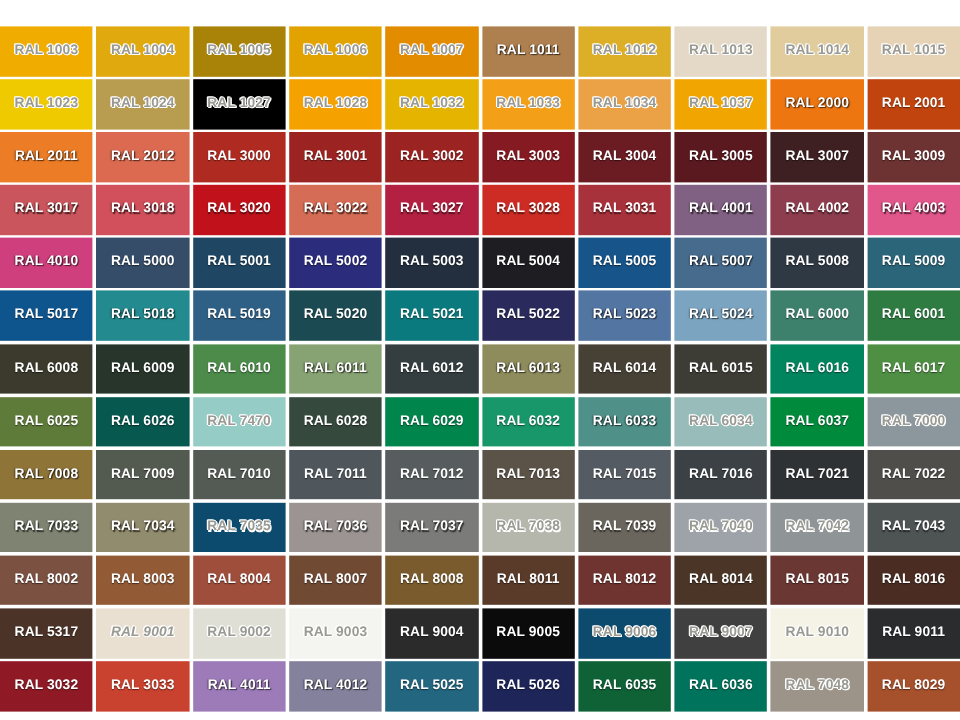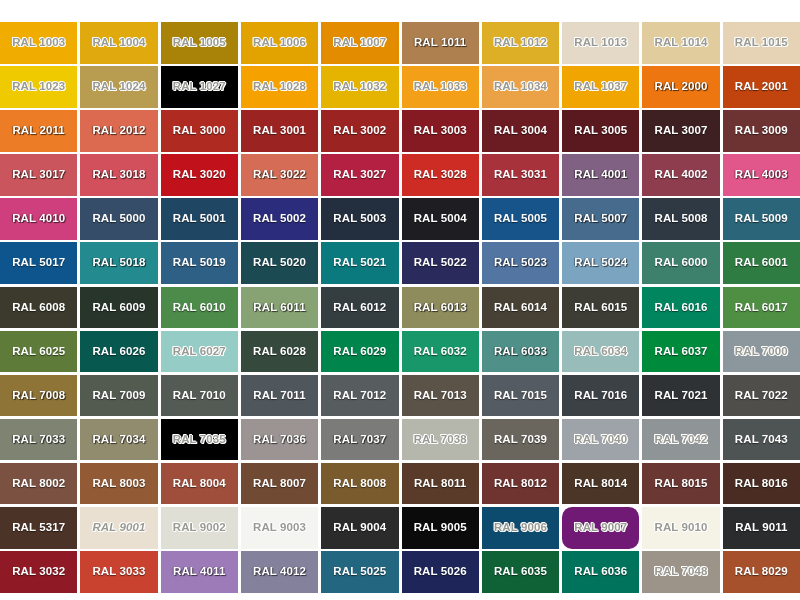--- a/index.html
+++ b/index.html
@@ -284,21 +284,21 @@
       <div class="swatch on-dark" style="background-color: rgb(79, 143, 67);">
         <span class="swatch-label">RAL 6017</span>
       </div>
       <div class="swatch on-dark" style="background-color: rgb(94, 123, 58);">
         <span class="swatch-label">RAL 6025</span>
       </div>
       <div class="swatch on-dark" style="background-color: rgb(7, 88, 79);">
         <span class="swatch-label">RAL 6026</span>
       </div>
       <div class="swatch on-light" style="background-color: rgb(150, 204, 198);">
-        <span class="swatch-label">RAL 6027</span>
+        <span class="swatch-label">RAL 7470</span>
       </div>
       <div class="swatch on-dark" style="background-color: rgb(53, 73, 60);">
         <span class="swatch-label">RAL 6028</span>
       </div>
       <div class="swatch on-dark" style="background-color: rgb(0, 134, 77);">
         <span class="swatch-label">RAL 6029</span>
       </div>
       <div class="swatch on-dark" style="background-color: rgb(24, 151, 107);">
         <span class="swatch-label">RAL 6032</span>
       </div>
@@ -343,21 +343,21 @@
       </div>
       <div class="swatch on-dark" style="background-color: rgb(79, 78, 75);">
         <span class="swatch-label">RAL 7022</span>
       </div>
       <div class="swatch on-mid" style="background-color: rgb(126, 131, 114);">
         <span class="swatch-label">RAL 7033</span>
       </div>
       <div class="swatch on-mid" style="background-color: rgb(146, 140, 110);">
         <span class="swatch-label">RAL 7034</span>
       </div>
-      <div class="swatch on-light" style="background-color: #000000;">
+      <div class="swatch on-light" style="background-color: #0c4a6e;">
         <span class="swatch-label">RAL 7035</span>
       </div>
       <div class="swatch on-mid" style="background-color: rgb(155, 148, 146);">
         <span class="swatch-label">RAL 7036</span>
       </div>
       <div class="swatch on-mid" style="background-color: rgb(123, 123, 122);">
         <span class="swatch-label">RAL 7037</span>
       </div>
       <div class="swatch on-light" style="background-color: rgb(181, 182, 172);">
         <span class="swatch-label">RAL 7038</span>
@@ -418,21 +418,21 @@
       </div>
       <div class="swatch on-dark" style="background-color: rgb(43, 43, 44);">
         <span class="swatch-label">RAL 9004</span>
       </div>
       <div class="swatch on-dark" style="background-color: rgb(11, 11, 11);">
         <span class="swatch-label">RAL 9005</span>
       </div>
       <div class="swatch on-light" style="background-color: #0c4a6e;">
         <span class="swatch-label">RAL 9006</span>
       </div>
-      <div class="swatch on-light" style="background-color: #701a75; border-radius: 10px;">
+      <div class="swatch on-light" style="background-color: #404040;">
         <span class="swatch-label">RAL 9007</span>
       </div>
       <div class="swatch on-light" style="background-color: rgb(245, 242, 230);">
         <span class="swatch-label">RAL 9010</span>
       </div>
       <div class="swatch on-dark" style="background-color: rgb(43, 44, 46);">
         <span class="swatch-label">RAL 9011</span>
       </div>
       <div class="swatch on-dark" style="background-color: rgb(143, 26, 38);">
         <span class="swatch-label">RAL 3032</span>

